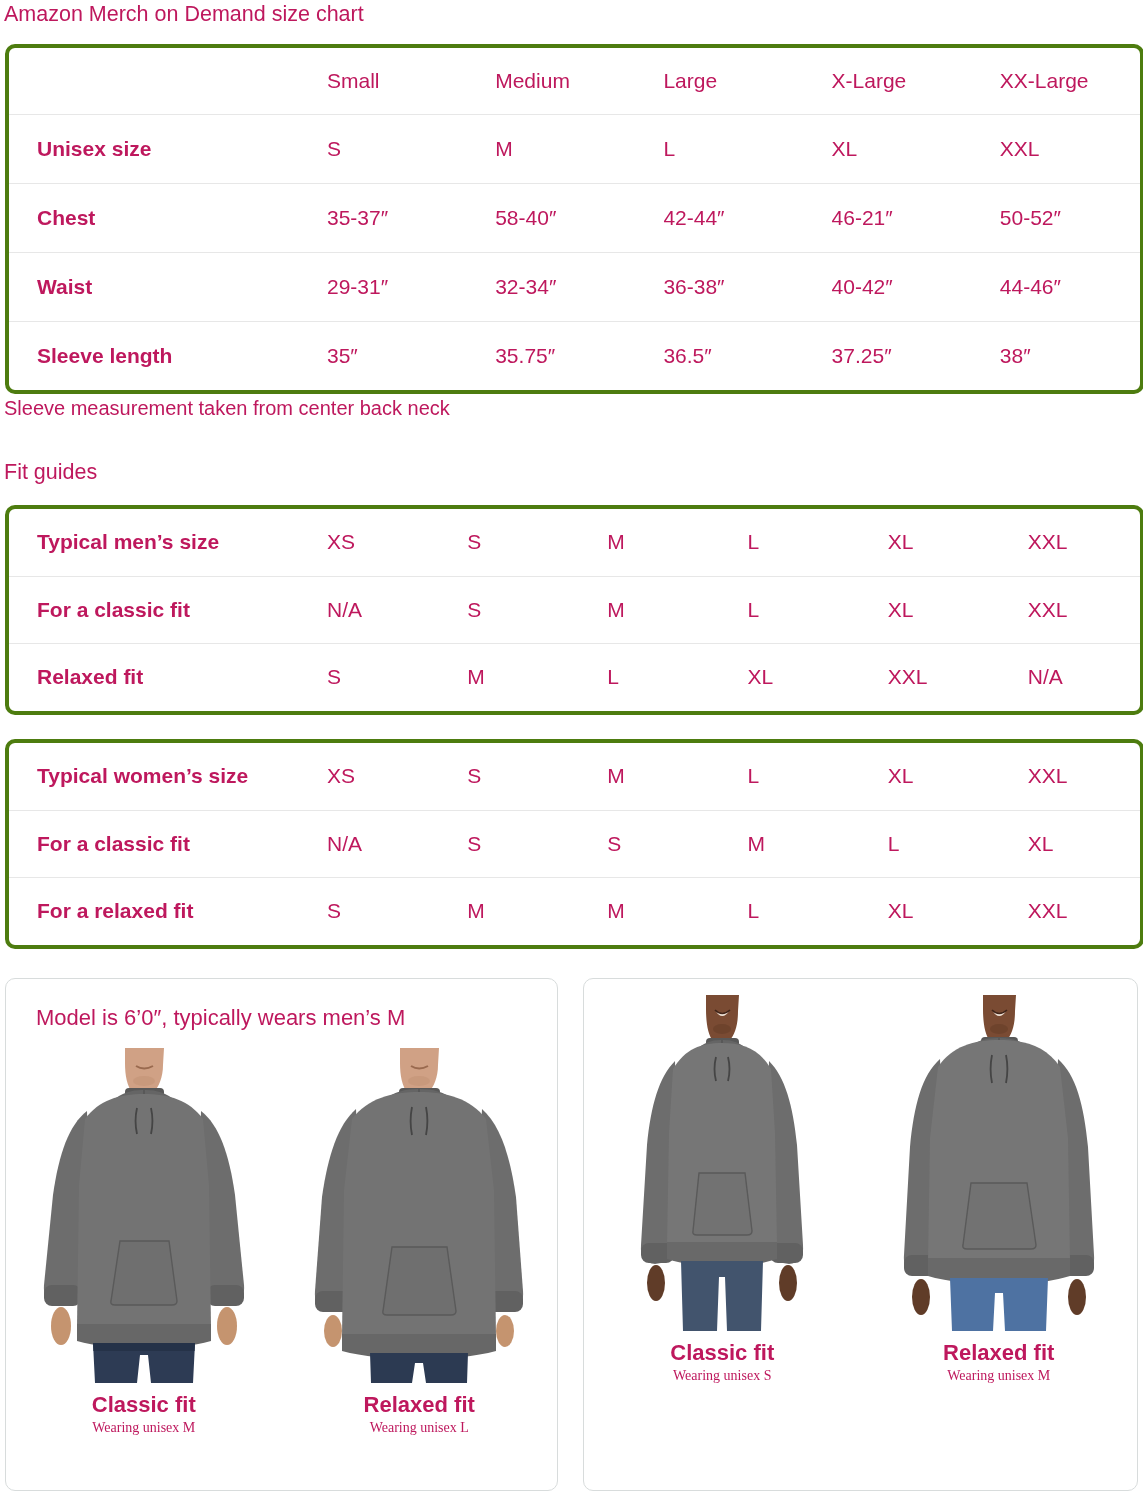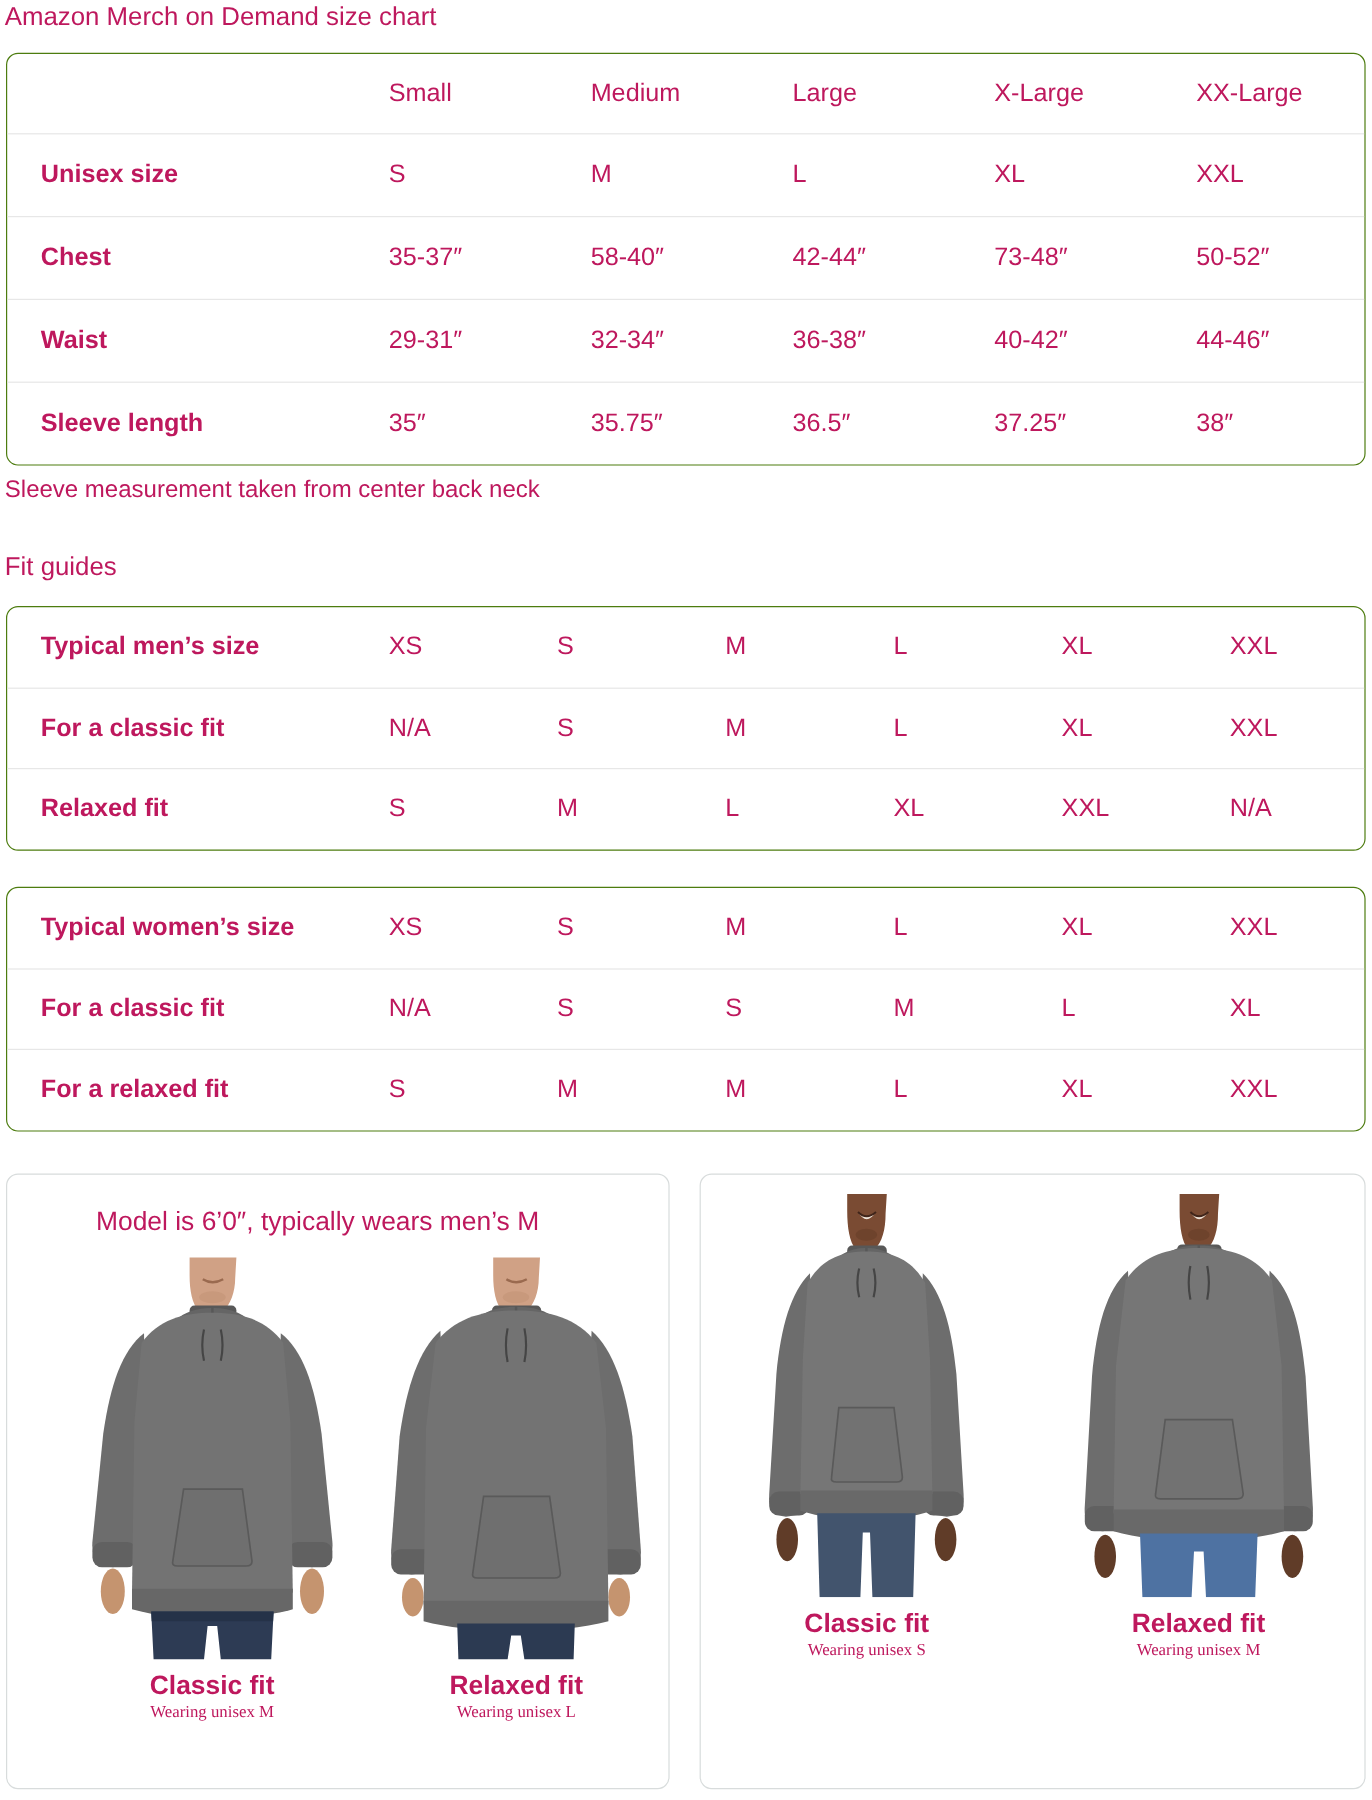--- a/index.html
+++ b/index.html
@@ -3,41 +3,41 @@
 <meta charset="utf-8">
 <style>
   html,body{margin:0;padding:0;background:#fff;}
   .page{
     position:relative;width:1143px;height:1500px;background:#fff;
     font-family:"Liberation Sans",sans-serif;color:#be185d;overflow:hidden;
   }
   .page-title{position:absolute;top:1px;left:4px;font-size:21.5px;line-height:26px;}
   .tbl{
     position:absolute;left:5px;width:1131px;background:#fff;
-    border:1px solid #4d7c0f;border-radius:10px;overflow:hidden;
+    border:4px solid #4d7c0f;border-radius:10px;overflow:hidden;
   }
   .row{display:grid;align-items:center;border-top:1px solid #e7e7e7;font-size:21px;}
   .row:first-child{border-top:none;}
   .row>div{padding-left:28px;white-space:nowrap;}
   .size-grid{grid-template-columns:290px repeat(5,1fr);}
   .fit-grid{grid-template-columns:290px repeat(6,1fr);}
   .hdr-row{min-height:66px;}
   .data-row{min-height:68px;}
   .fit-row{min-height:66.5px;}
   .lbl{font-weight:bold;}
   .footnote{position:absolute;top:397px;left:4px;font-size:20px;}
   .section-heading{position:absolute;top:460px;left:4px;font-size:21.5px;}
   #size-table{top:44px;}
   #mens-table{top:505px;}
   #womens-table{top:739px;}
   .panel{
     position:absolute;top:978px;height:513px;background:#fff;
     border:1px solid #d8dcdc;border-radius:10px;box-sizing:border-box;
   }
-  #panel-men{left:5px;width:553px;padding-left:44px;}
+  #panel-men{left:5px;width:553px;}
   #panel-women{left:583px;width:555px;}
   .panel-title{margin:26px 0 0 30px;font-size:22px;}
   .figures{display:flex;margin-top:14px;}
   .figure{flex:1;display:flex;flex-direction:column;align-items:center;}
   .figure svg{display:block;}
   .fit-name{font-size:22px;font-weight:bold;margin-top:9px;}
   .wearing{font-size:14px;margin-top:2px;font-family:Liberation Serif, serif;}
 </style>
 </head>
 <body>
@@ -61,21 +61,21 @@
       <div>M</div>
       <div>L</div>
       <div>XL</div>
       <div>XXL</div>
     </div>
     <div class="row size-grid data-row">
       <div class="lbl">Chest</div>
       <div>35-37″</div>
       <div>58-40″</div>
       <div>42-44″</div>
-      <div>73-48″</div>
+      <div>46-21″</div>
       <div>50-52″</div>
     </div>
     <div class="row size-grid data-row">
       <div class="lbl">Waist</div>
       <div>29-31″</div>
       <div>32-34″</div>
       <div>36-38″</div>
       <div>40-42″</div>
       <div>44-46″</div>
     </div>

